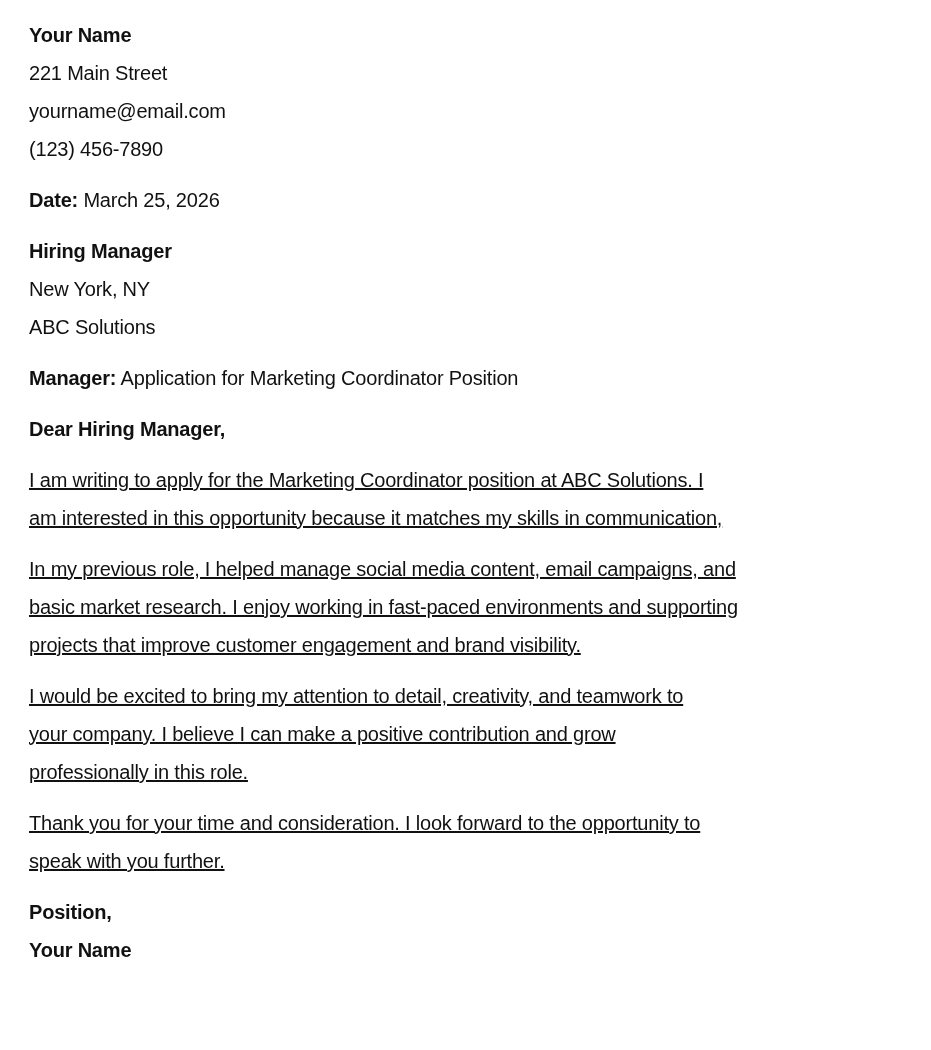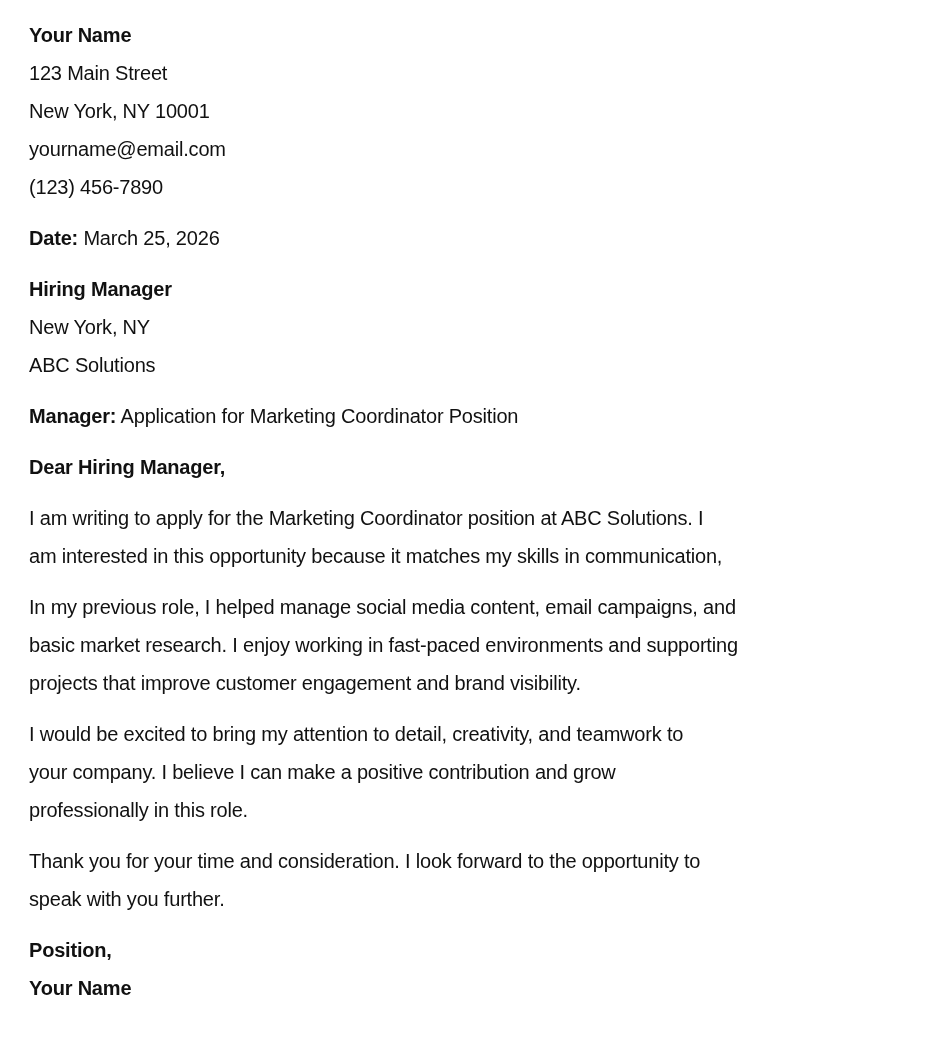--- a/index.html
+++ b/index.html
@@ -28,32 +28,32 @@
     .line {
       display: block;
       white-space: nowrap;
     }
     .bold {
       font-weight: bold;
     }
     p.para {
       margin: 0 0 13px 0;
       white-space: normal;
+      text-decoration: underline;
     }
     .para .line { white-space: nowrap; }
   </style>
 </head>
 <body>
 
 <div class="letter">
 
   <div class="block">
     <span class="line bold">Your Name</span>
-    <span class="line">123 Main Street</span>
-    <span class="line">New York, NY 10001</span>
+    <span class="line">221 Main Street</span>
     <span class="line">yourname@email.com</span>
     <span class="line">(123) 456-7890</span>
   </div>
 
   <div class="block">
     <span class="line"><span class="bold">Date:</span> <span>March 25, 2026</span></span>
   </div>
 
   <div class="block">
     <span class="line bold">Hiring Manager</span>

